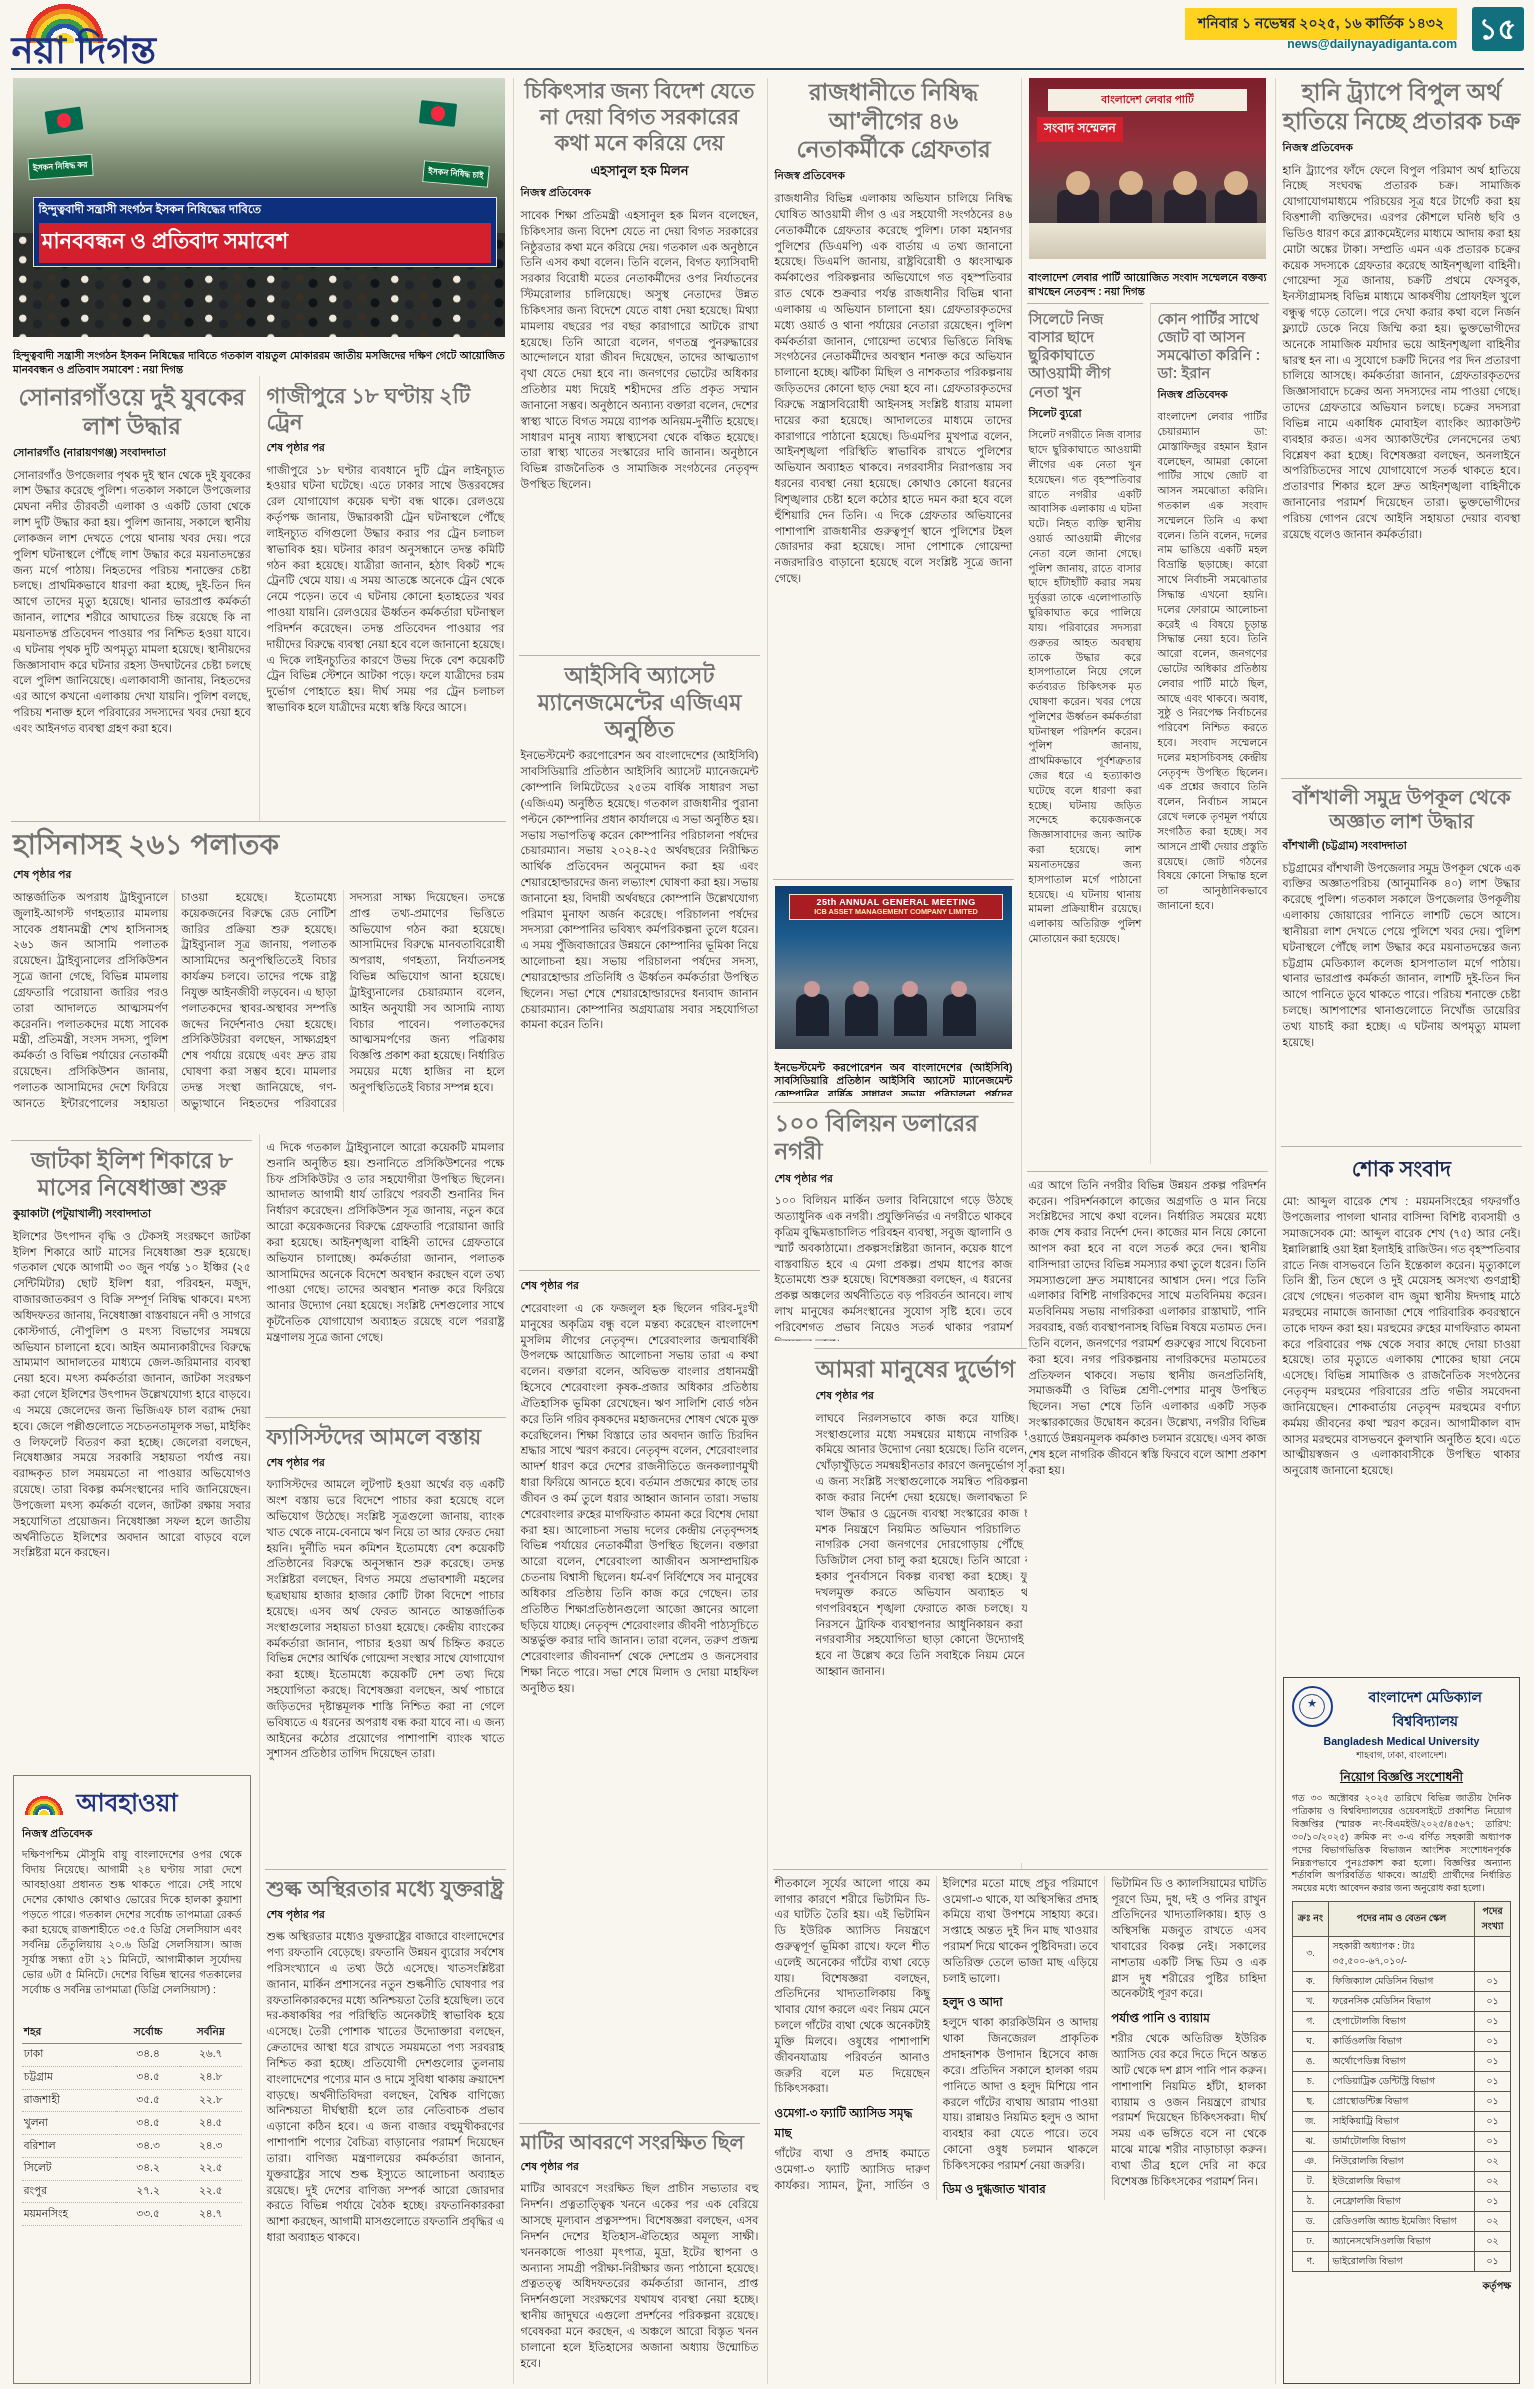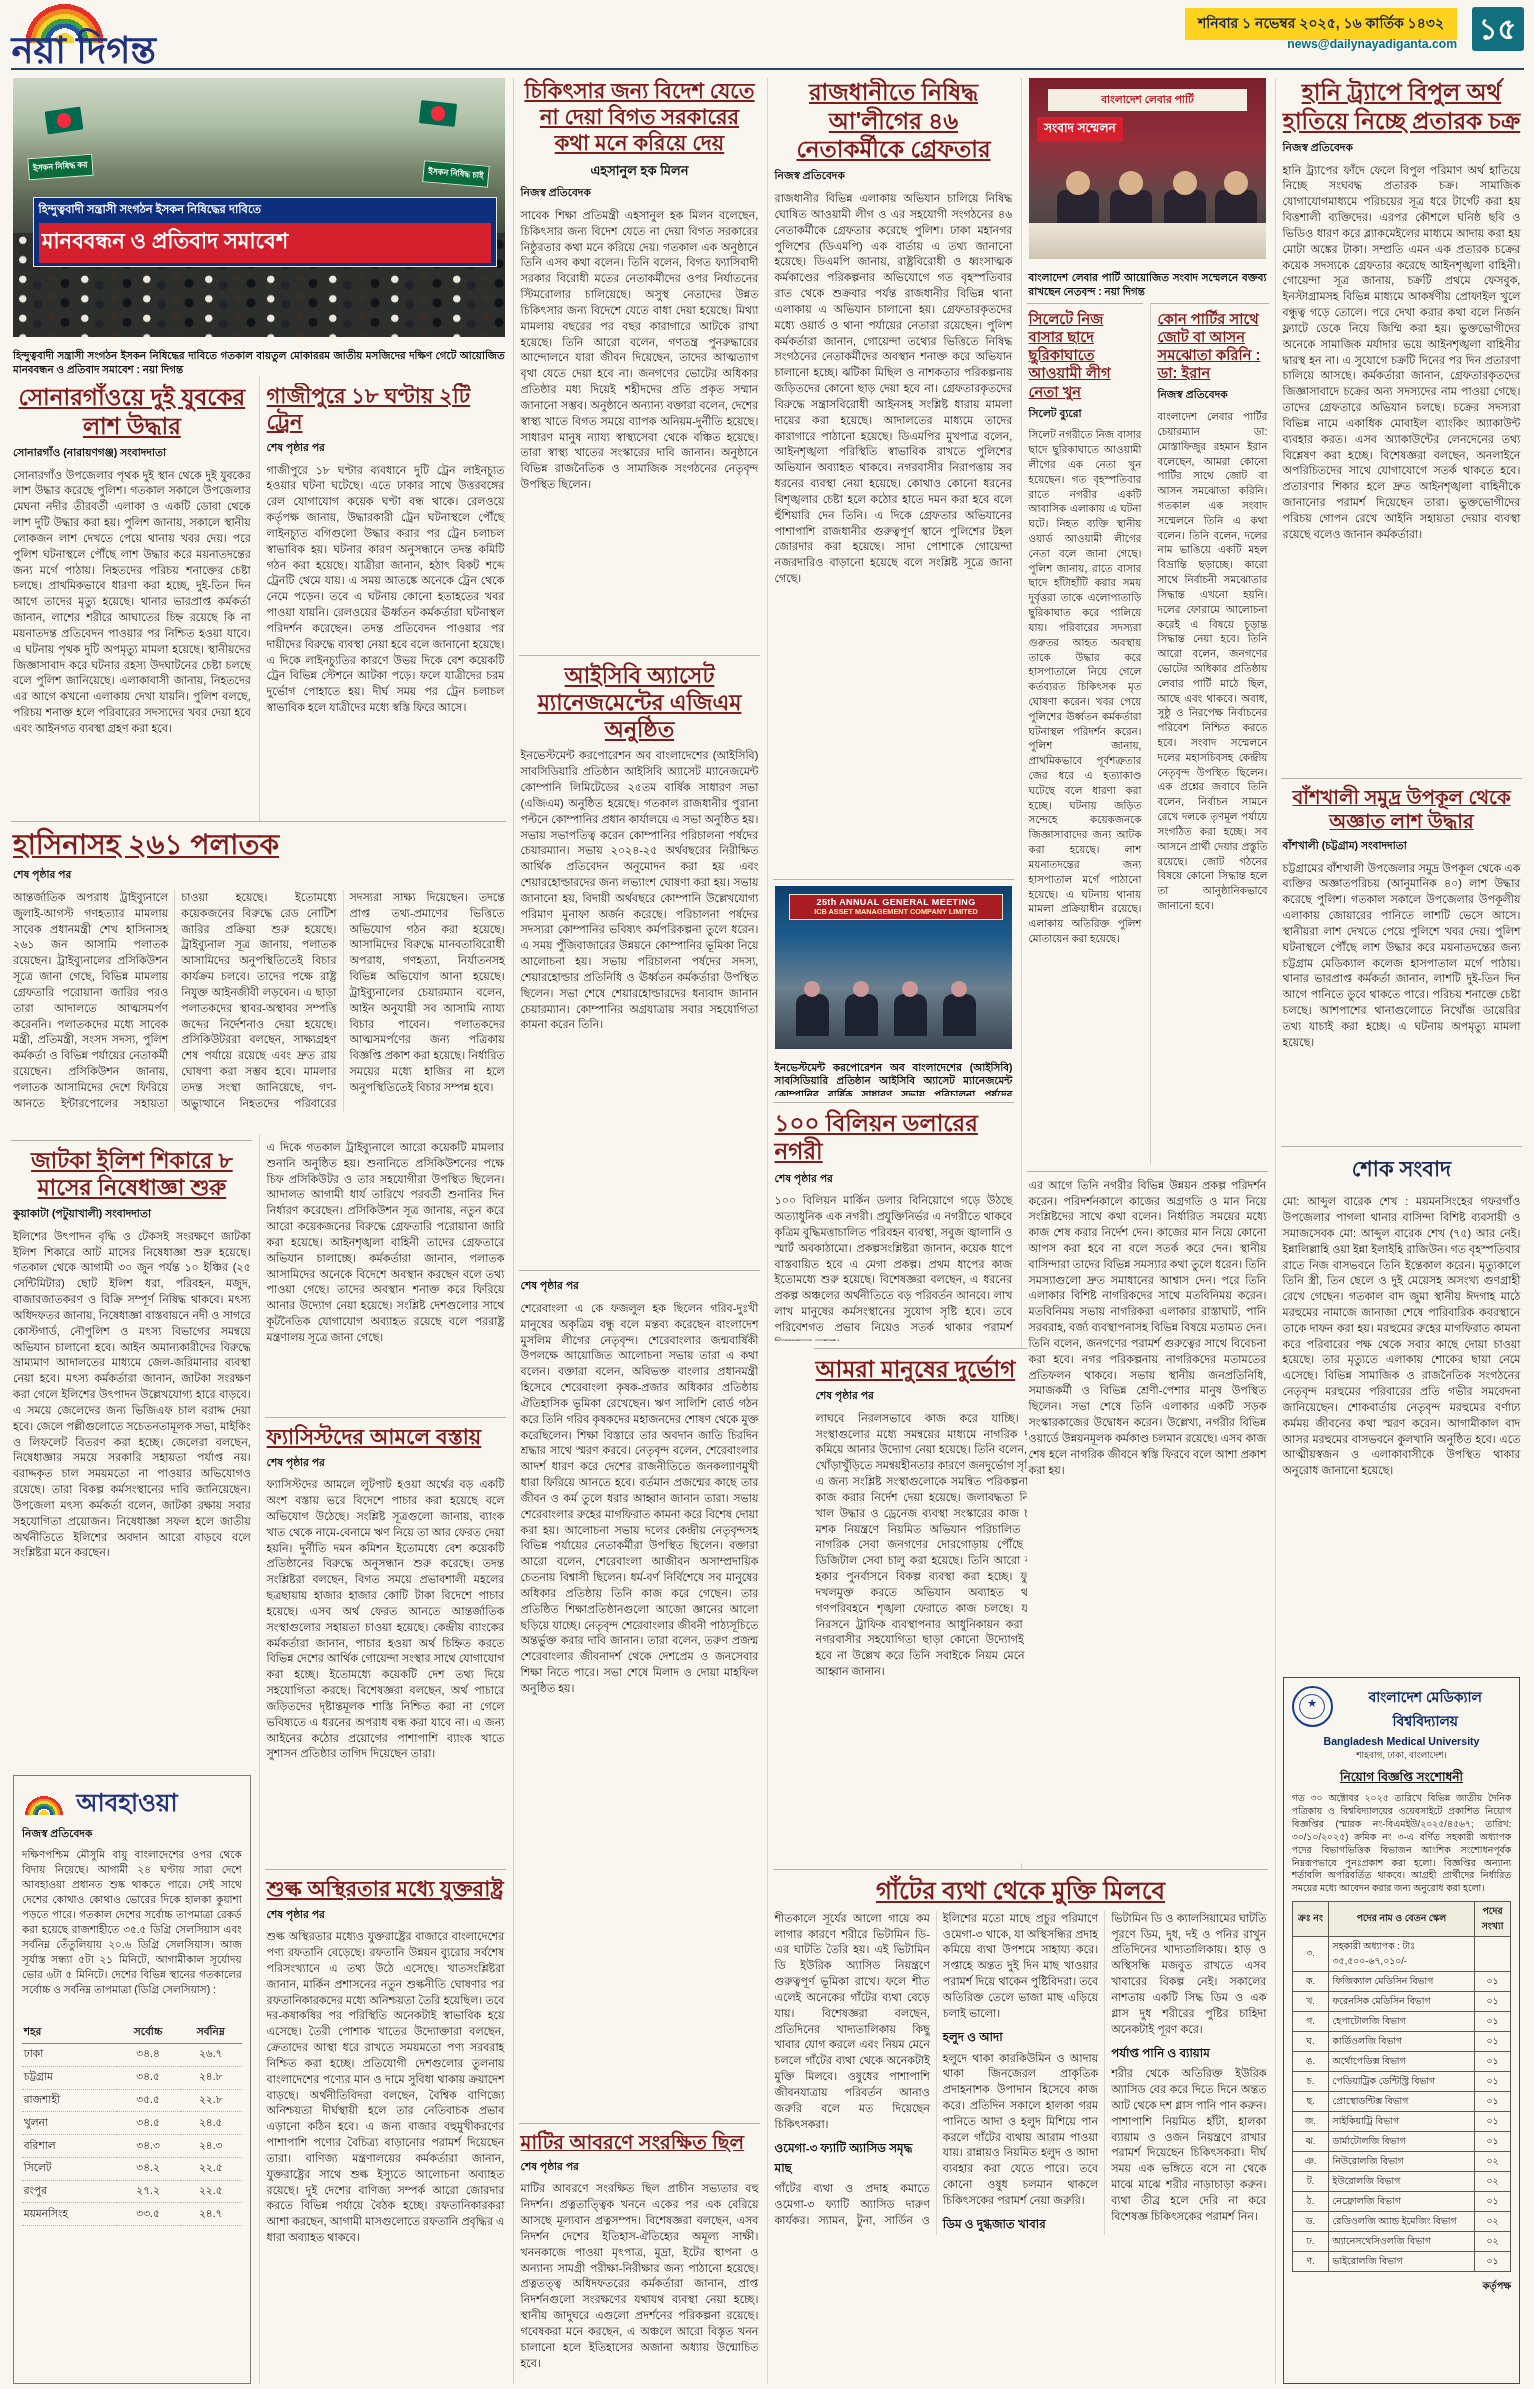--- a/index.html
+++ b/index.html
@@ -16,21 +16,21 @@
     font-size:14px;font-weight:700;padding:4.1px 13px;}
   .mast-email{position:absolute;right:78px;top:37px;color:#0c6f7d;font-size:12.2px;font-weight:700;}
   .page-num{position:absolute;right:11.4px;top:6.5px;width:52px;height:44px;background:#116f7e;
     color:#fff;font-size:29px;font-weight:800;text-align:center;line-height:44px;border-radius:3.3px;}
   .mast-rule{position:absolute;left:11.4px;right:11.4px;top:68px;height:2.4px;background:#28455e;}
   
   .vrule{position:absolute;top:78px;height:2306px;width:0.8px;background:#d7d3c5;z-index:0;}
   
   .art{position:absolute;overflow:hidden;background:#f8f6ee;z-index:1;box-sizing:border-box;padding:0 1.6px;}
   .rule{border-top:0.8px solid #b6b2a4;padding-top:5.7px;}
-  .hl{margin:0 0 4.9px;font-weight:700;color:#7f1d1d;line-height:1.24;text-decoration:underline;}
+  .hl{margin:0 0 4.9px;font-weight:700;color:#737373;line-height:1.24;}
   .hl.c{text-align:center;}
   .s34{font-size:28px}.s30{font-size:24.4px}.s28{font-size:23px}.s27{font-size:22px}
   .s26{font-size:21px}.s24{font-size:19.5px}.s18{font-size:14.7px}
   .speaker{font-size:13px;font-weight:700;color:#101010;text-align:center;margin:1.6px 0 3.3px;}
   .byline,.cont{font-size:10.6px;font-weight:700;color:#101010;margin:1.6px 0 5.7px;}
   .bt{margin:0;font-size:11px;line-height:1.44;text-align:justify;color:#1a1a1a;}
   .narrow .bt{font-size:10.3px;}
   .cols3{column-count:3;column-gap:13px;column-rule:0.8px solid #d7d3c5;}
   .cap{font-size:10.3px;line-height:1.32;text-align:justify;color:#101010;margin-top:12px;font-weight:600;}
   .subhead{font-size:11.8px;font-weight:700;margin:6.5px 0 2.4px;color:#101010;}
@@ -282,21 +282,20 @@
     <p class="bt">১০০ বিলিয়ন মার্কিন ডলার বিনিয়োগে গড়ে উঠছে অত্যাধুনিক এক নগরী। প্রযুক্তিনির্ভর এ নগরীতে থাকবে কৃত্রিম বুদ্ধিমত্তাচালিত পরিবহন ব্যবস্থা, সবুজ জ্বালানি ও স্মার্ট অবকাঠামো। প্রকল্পসংশ্লিষ্টরা জানান, কয়েক ধাপে বাস্তবায়িত হবে এ মেগা প্রকল্প। প্রথম ধাপের কাজ ইতোমধ্যে শুরু হয়েছে। বিশেষজ্ঞরা বলছেন, এ ধরনের প্রকল্প অঞ্চলের অর্থনীতিতে বড় পরিবর্তন আনবে। লাখ লাখ মানুষের কর্মসংস্থানের সুযোগ সৃষ্টি হবে। তবে পরিবেশগত প্রভাব নিয়েও সতর্ক থাকার পরামর্শ দিয়েছেন তারা।</p>
   </article>
 
   <article class="art rule" style="left:814px;top:1348px;width:241px;height:515px">
     <h2 class="hl s28">আমরা মানুষের দুর্ভোগ</h2>
     <div class="cont">শেষ পৃষ্ঠার পর</div>
     <p class="bt">লাঘবে নিরলসভাবে কাজ করে যাচ্ছি। সেবা সংস্থাগুলোর মধ্যে সমন্বয়ের মাধ্যমে নাগরিক দুর্ভোগ কমিয়ে আনার উদ্যোগ নেয়া হয়েছে। তিনি বলেন, সড়ক খোঁড়াখুঁড়িতে সমন্বয়হীনতার কারণে জনদুর্ভোগ সৃষ্টি হয়। এ জন্য সংশ্লিষ্ট সংস্থাগুলোকে সমন্বিত পরিকল্পনা নিয়ে কাজ করার নির্দেশ দেয়া হয়েছে। জলাবদ্ধতা নিরসনে খাল উদ্ধার ও ড্রেনেজ ব্যবস্থা সংস্কারের কাজ চলছে। মশক নিয়ন্ত্রণে নিয়মিত অভিযান পরিচালিত হচ্ছে। নাগরিক সেবা জনগণের দোরগোড়ায় পৌঁছে দিতে ডিজিটাল সেবা চালু করা হয়েছে। তিনি আরো বলেন, হকার পুনর্বাসনে বিকল্প ব্যবস্থা করা হচ্ছে। ফুটপাত দখলমুক্ত করতে অভিযান অব্যাহত থাকবে। গণপরিবহনে শৃঙ্খলা ফেরাতে কাজ চলছে। যানজট নিরসনে ট্রাফিক ব্যবস্থাপনার আধুনিকায়ন করা হচ্ছে। নগরবাসীর সহযোগিতা ছাড়া কোনো উদ্যোগই সফল হবে না উল্লেখ করে তিনি সবাইকে নিয়ম মেনে চলার আহ্বান জানান।</p>
   </article>
 
   <article class="art rule" style="left:773px;top:1869px;width:495px;height:515px">
-    <h2 class="hl s30 c">গাঁটের ব্যথা থেকে মুক্তি মিলবে</h2>
     <div class="cols3">
       <p class="bt">শীতকালে সূর্যের আলো গায়ে কম লাগার কারণে শরীরে ভিটামিন ডি-এর ঘাটতি তৈরি হয়। এই ভিটামিন ডি ইউরিক অ্যাসিড নিয়ন্ত্রণে গুরুত্বপূর্ণ ভূমিকা রাখে। ফলে শীত এলেই অনেকের গাঁটের ব্যথা বেড়ে যায়। বিশেষজ্ঞরা বলছেন, প্রতিদিনের খাদ্যতালিকায় কিছু খাবার যোগ করলে এবং নিয়ম মেনে চললে গাঁটের ব্যথা থেকে অনেকটাই মুক্তি মিলবে। ওষুধের পাশাপাশি জীবনযাত্রায় পরিবর্তন আনাও জরুরি বলে মত দিয়েছেন চিকিৎসকরা।</p>
       <h4 class="subhead">ওমেগা-৩ ফ্যাটি অ্যাসিড সমৃদ্ধ মাছ</h4>
       <p class="bt">গাঁটের ব্যথা ও প্রদাহ কমাতে ওমেগা-৩ ফ্যাটি অ্যাসিড দারুণ কার্যকর। স্যামন, টুনা, সার্ডিন ও ইলিশের মতো মাছে প্রচুর পরিমাণে ওমেগা-৩ থাকে, যা অস্থিসন্ধির প্রদাহ কমিয়ে ব্যথা উপশমে সাহায্য করে। সপ্তাহে অন্তত দুই দিন মাছ খাওয়ার পরামর্শ দিয়ে থাকেন পুষ্টিবিদরা। তবে অতিরিক্ত তেলে ভাজা মাছ এড়িয়ে চলাই ভালো।</p>
       <h4 class="subhead">হলুদ ও আদা</h4>
       <p class="bt">হলুদে থাকা কারকিউমিন ও আদায় থাকা জিনজেরল প্রাকৃতিক প্রদাহনাশক উপাদান হিসেবে কাজ করে। প্রতিদিন সকালে হালকা গরম পানিতে আদা ও হলুদ মিশিয়ে পান করলে গাঁটের ব্যথায় আরাম পাওয়া যায়। রান্নায়ও নিয়মিত হলুদ ও আদা ব্যবহার করা যেতে পারে। তবে কোনো ওষুধ চলমান থাকলে চিকিৎসকের পরামর্শ নেয়া জরুরি।</p>
       <h4 class="subhead">ডিম ও দুগ্ধজাত খাবার</h4>
       <p class="bt">ভিটামিন ডি ও ক্যালসিয়ামের ঘাটতি পূরণে ডিম, দুধ, দই ও পনির রাখুন প্রতিদিনের খাদ্যতালিকায়। হাড় ও অস্থিসন্ধি মজবুত রাখতে এসব খাবারের বিকল্প নেই। সকালের নাশতায় একটি সিদ্ধ ডিম ও এক গ্লাস দুধ শরীরের পুষ্টির চাহিদা অনেকটাই পূরণ করে।</p>
       <h4 class="subhead">পর্যাপ্ত পানি ও ব্যায়াম</h4>
       <p class="bt">শরীর থেকে অতিরিক্ত ইউরিক অ্যাসিড বের করে দিতে দিনে অন্তত আট থেকে দশ গ্লাস পানি পান করুন। পাশাপাশি নিয়মিত হাঁটা, হালকা ব্যায়াম ও ওজন নিয়ন্ত্রণে রাখার পরামর্শ দিয়েছেন চিকিৎসকরা। দীর্ঘ সময় এক ভঙ্গিতে বসে না থেকে মাঝে মাঝে শরীর নাড়াচাড়া করুন। ব্যথা তীব্র হলে দেরি না করে বিশেষজ্ঞ চিকিৎসকের পরামর্শ নিন।</p>

